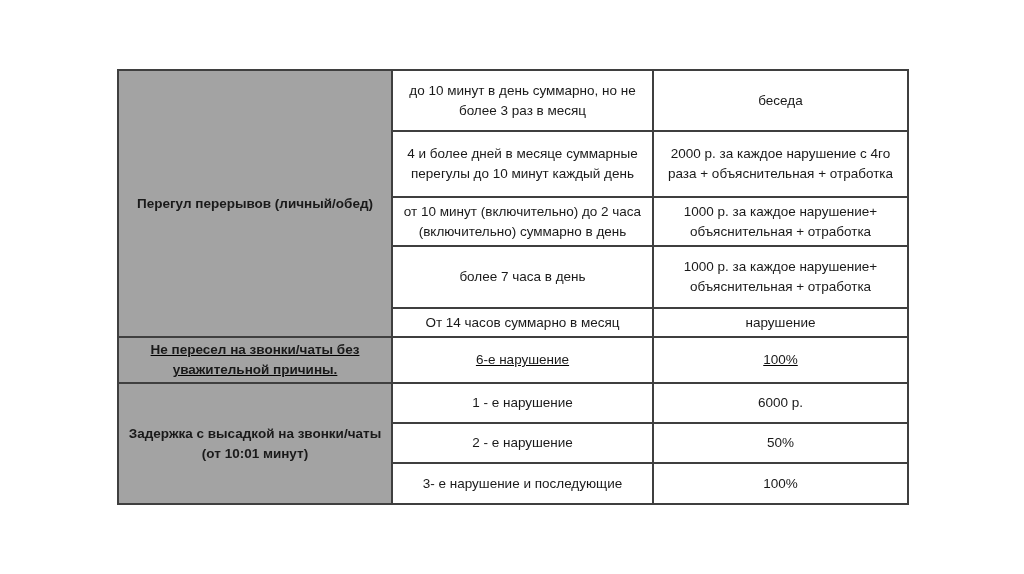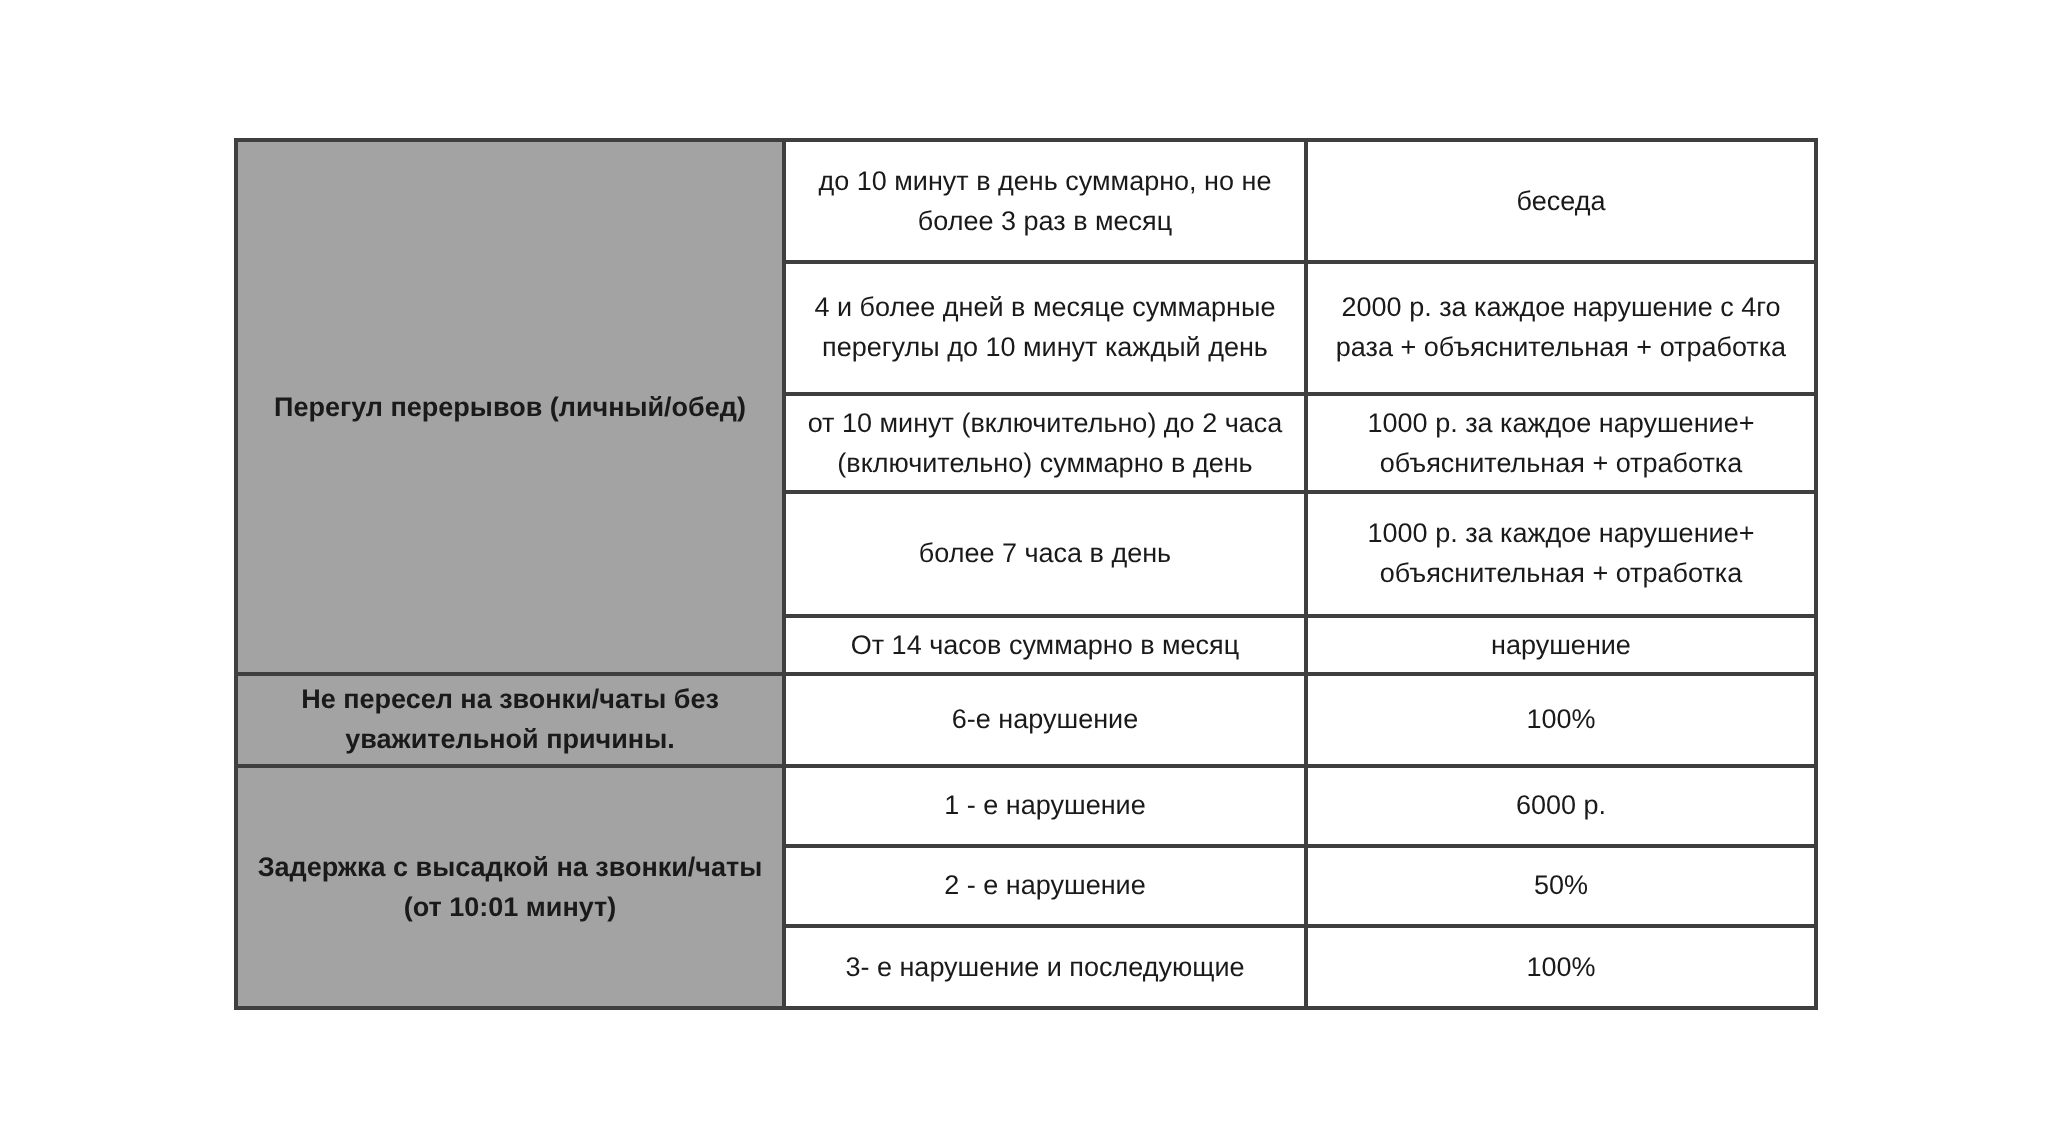--- a/index.html
+++ b/index.html
@@ -39,21 +39,21 @@
   table.penalties td.cat {
     background: #a3a3a3;
     font-weight: bold;
   }
   
   tr.h61 { height: 61px; }
   tr.h66 { height: 66px; }
   tr.h49 { height: 49px; }
   tr.h62 { height: 62px; }
   tr.h29 { height: 29px; }
-  tr.h45 { height: 45px; }
+  tr.h45 { height: 45px; text-decoration: underline; }
   tr.h40 { height: 40px; }
   tr.h41 { height: 41px; }
 </style>
 </head>
 <body>
 
 <div class="slide">
   <table class="penalties">
     <colgroup>
       <col style="width:274px">

